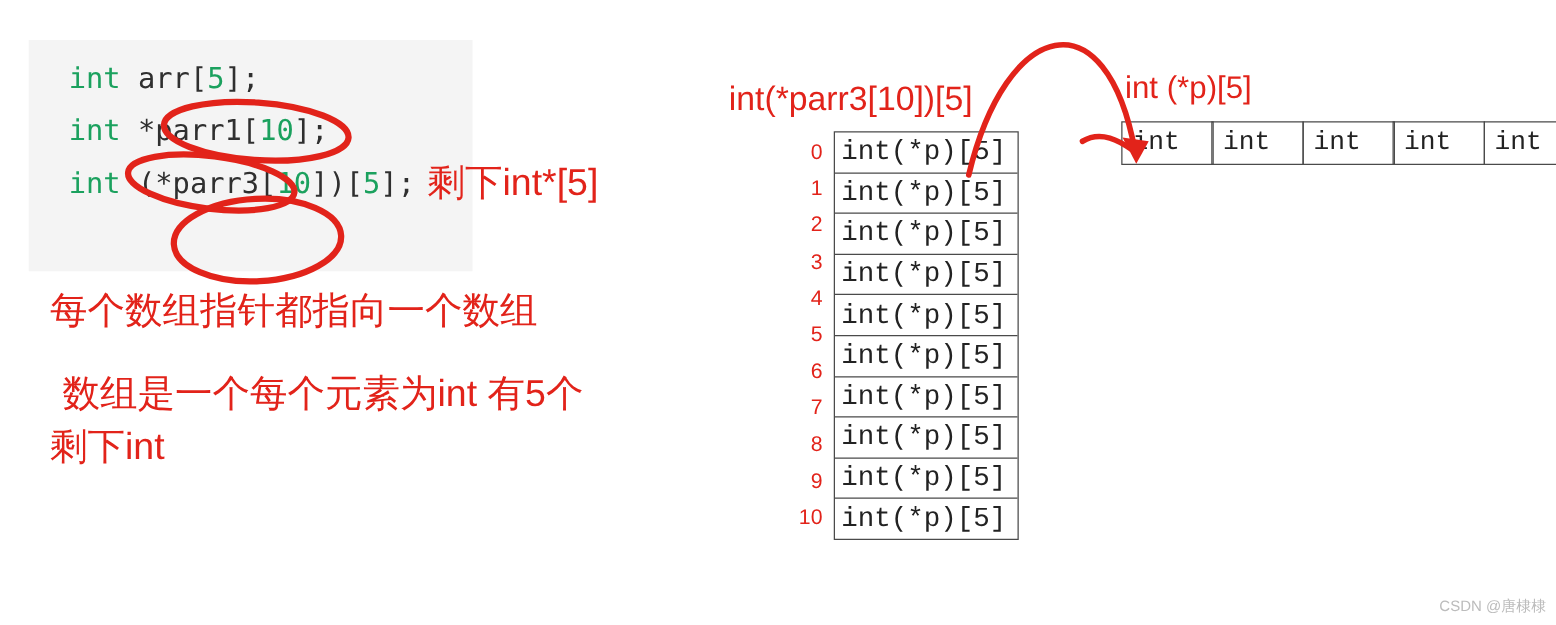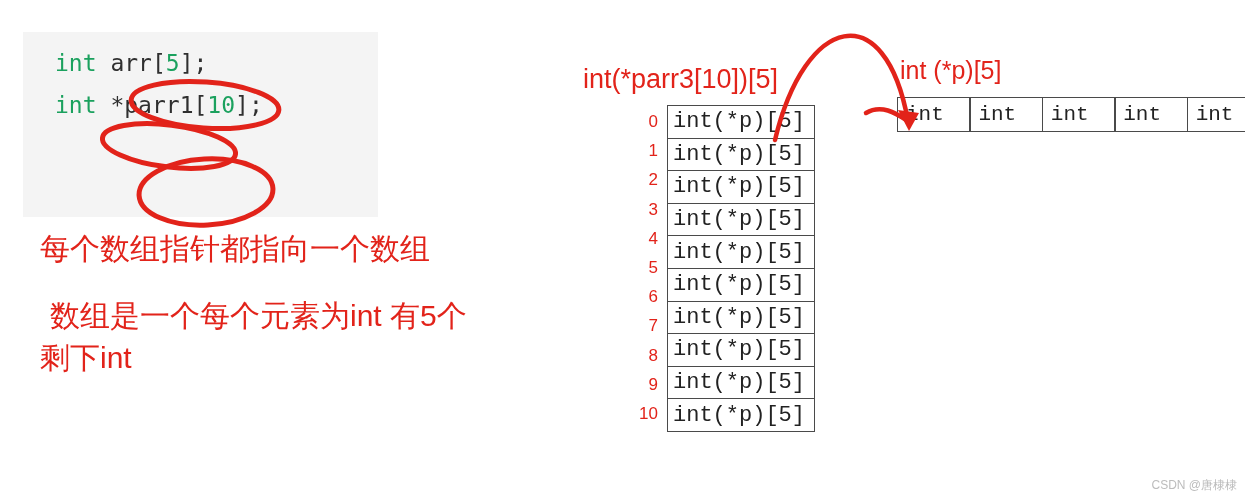--- a/index.html
+++ b/index.html
@@ -54,20 +54,21 @@
 </style>
 </head>
 <body>
 
 <div class="canvas">
 
   <section class="code-panel">
     <div class="code-lines">
         <div class="code-line"><span class="kw">int</span><span class="pl"> arr[</span><span class="num">5</span><span class="pl">];</span></div>
         <div class="code-line"><span class="kw">int</span><span class="pl"> *parr1[</span><span class="num">10</span><span class="pl">];</span></div>
+        <div class="code-line"><span class="kw">int</span><span class="pl"> (*parr3[</span><span class="num">10</span><span class="pl">])[</span><span class="num">5</span><span class="pl">];</span><span class="inline-note">剩下int*[5]</span></div>
       </div>
   </section>
 
   <div class="notes">
       <div class="note-line">每个数组指针都指向一个数组</div>
       <div class="note-line">数组是一个每个元素为int 有5个</div>
       <div class="note-line">剩下int</div>
     </div>
 
   <div class="mem-label">int(*parr3[10])[5]</div>

